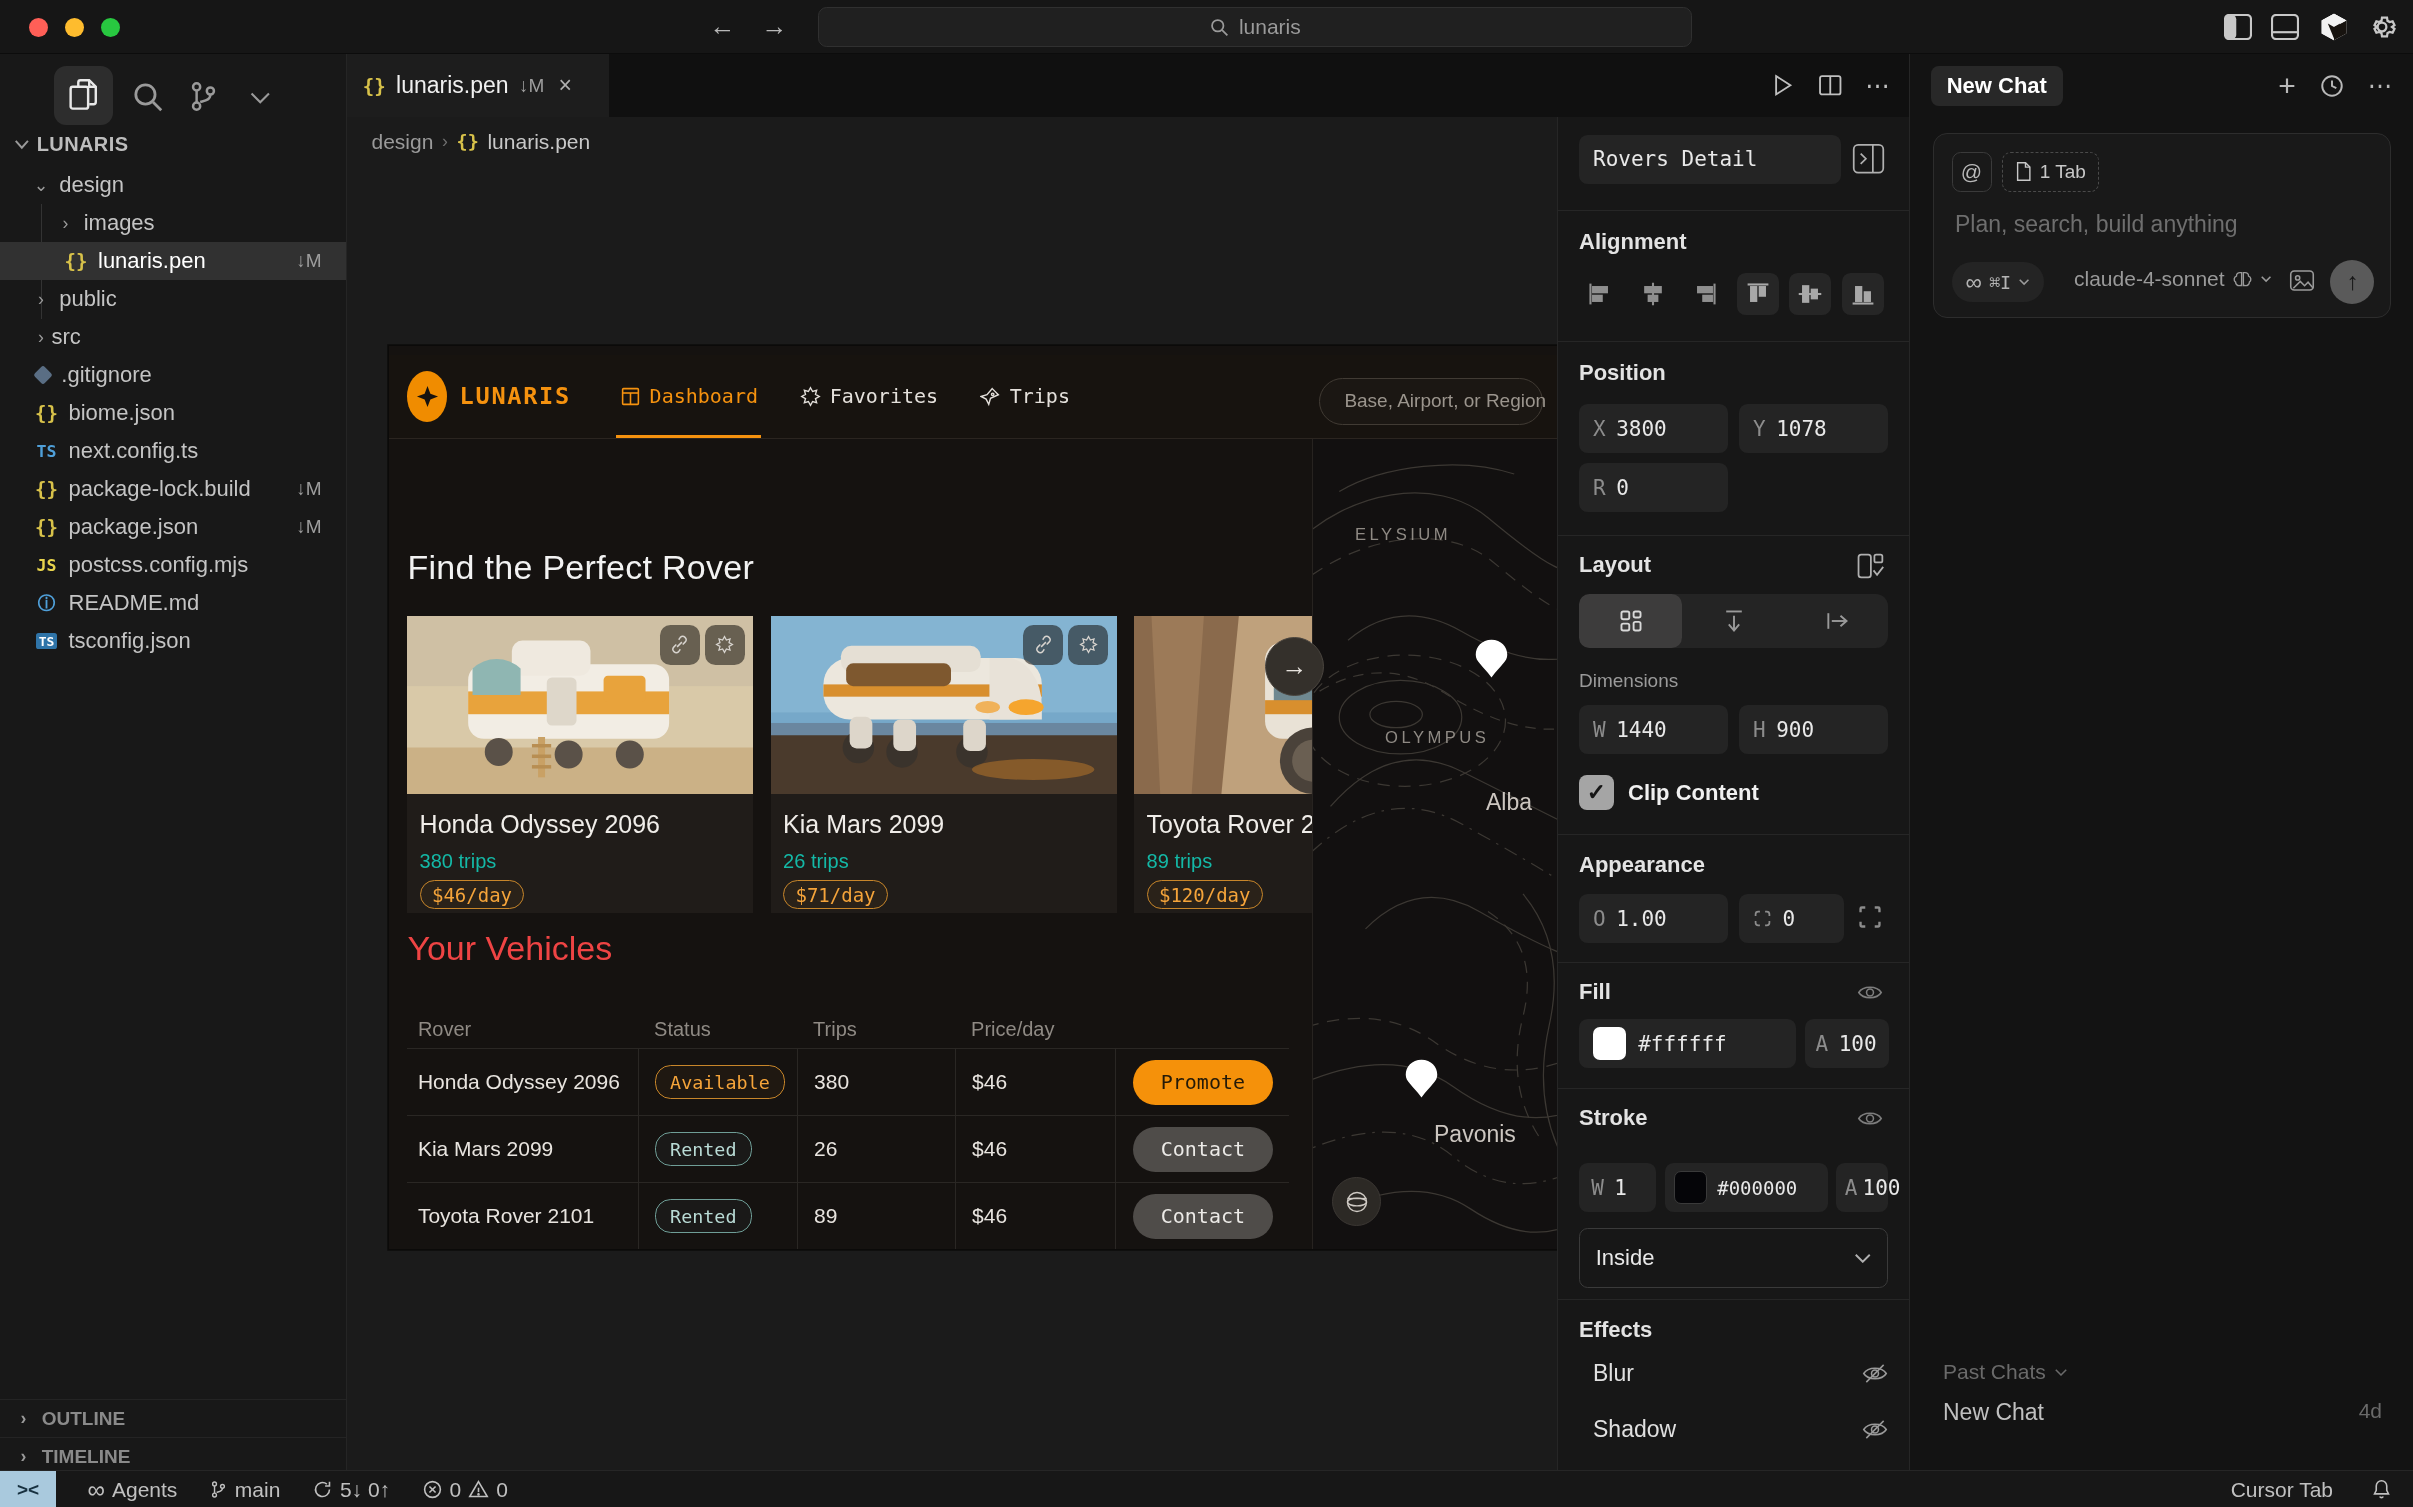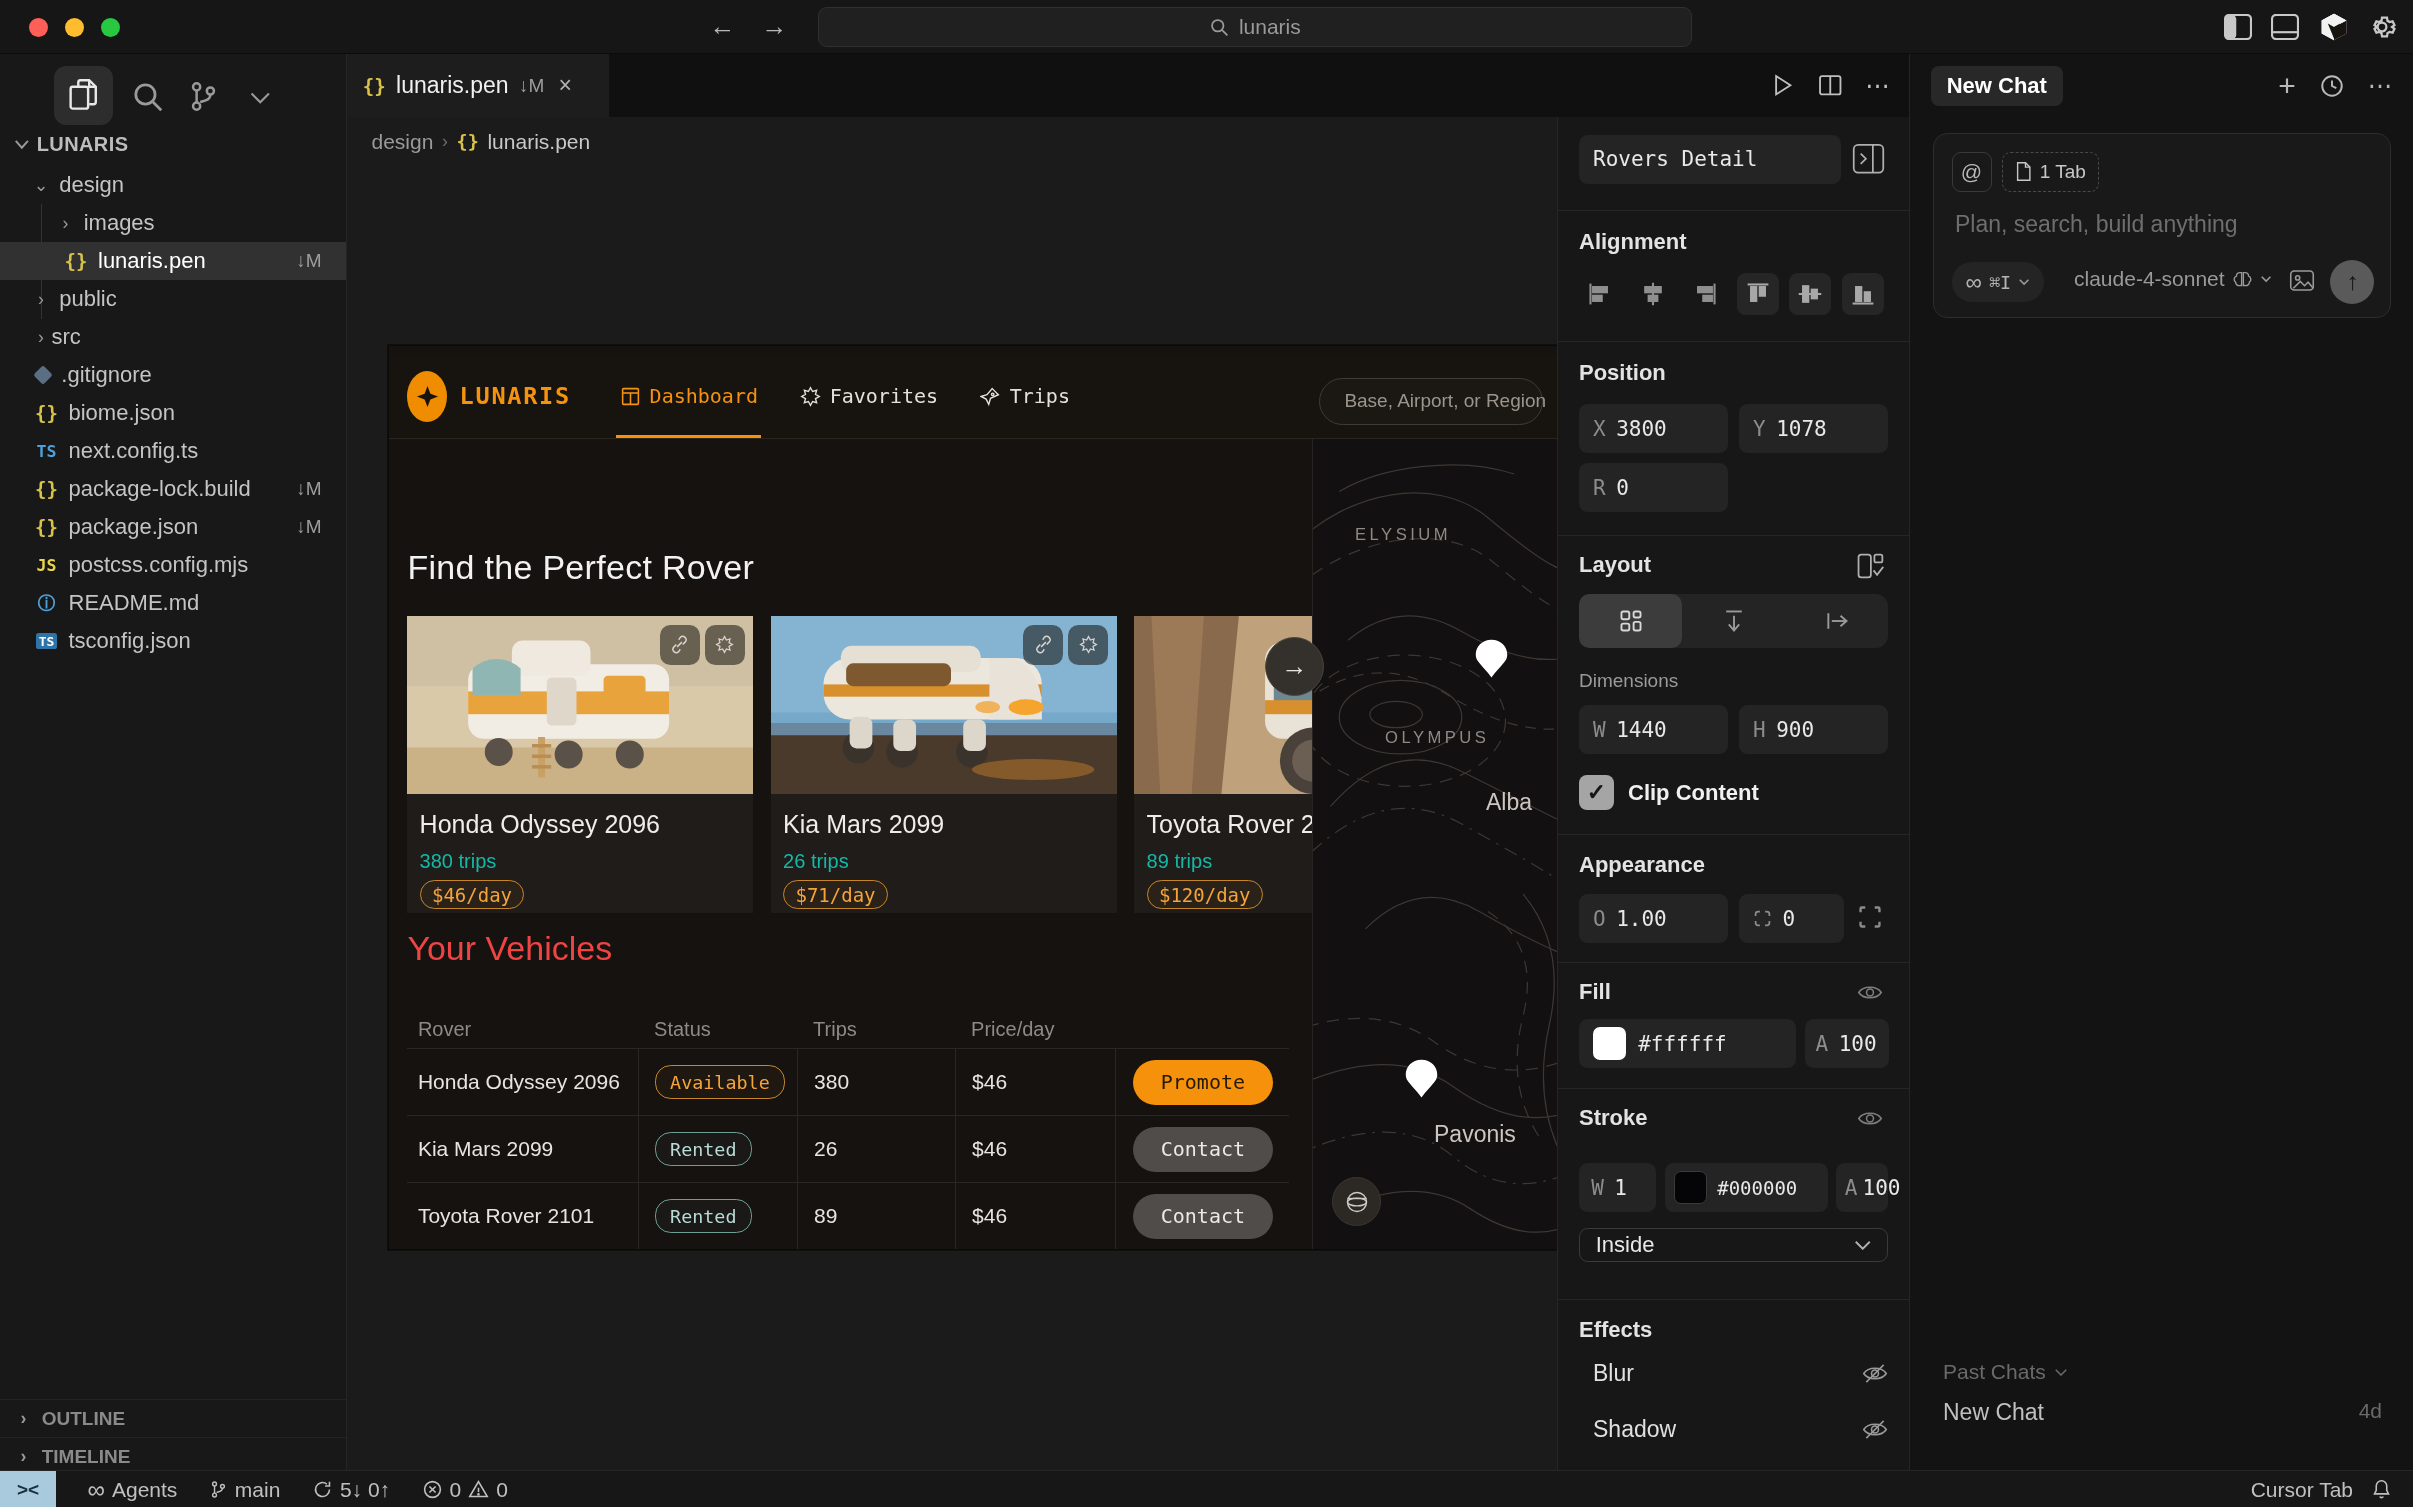--- a/index.html
+++ b/index.html
@@ -101,21 +101,21 @@
   .iinput { position:absolute; height:49px; background:#242424; border-radius:8.7px; display:flex; align-items:center; gap:10.5px; padding:0 14px; font-family:"DejaVu Sans Mono",monospace; font-size:21px; }
   .iinput .pre { color:#8c8c8c; }
   .iinput .val { color:#e8e8e8; }
   .alignrow { position:absolute; left:21px; display:flex; gap:10.5px; }
   .alico { width:42px; height:42px; display:flex; align-items:center; justify-content:center; border-radius:8.7px; }
   .alico.raised { background:#262626; }
   .seg { position:absolute; left:21px; width:309px; height:54px; background:#242424; border-radius:12.2px; display:flex; }
   .seg > div { flex:1; display:flex; align-items:center; justify-content:center; }
   .seg .on { background:#3d3c3c; border-radius:10.5px; }
   .checkbox { position:absolute; left:21px; width:35px; height:35px; background:#a5a5a5; border-radius:7.9px; display:flex; align-items:center; justify-content:center; color:#161616; font-size:23px; font-weight:bold; }
-  .iselect { position:absolute; left:21px; width:309px; height:34px; border:0.9px solid #3a3a3a; border-radius:8.7px; display:flex; align-items:center; justify-content:space-between; padding:0 15.7px; font-size:22px; color:#e8e8e8; }
+  .iselect { position:absolute; left:21px; width:309px; height:60px; border:0.9px solid #3a3a3a; border-radius:8.7px; display:flex; align-items:center; justify-content:space-between; padding:0 15.7px; font-size:22px; color:#e8e8e8; }
   .erow { position:absolute; left:35px; right:21px; display:flex; justify-content:space-between; align-items:center; font-size:23px; color:#e0e0e0; }
   .eyebtn { opacity:.75; }
   .swatch { width:33px; height:33px; border-radius:7px; }
 
   
   .chat { position:absolute; left:1909px; top:54px; width:505px; height:1416px; background:#131313; border-left:0.9px solid #262626; }
   .chat-head { position:absolute; left:0; top:0; width:505px; height:63px; display:flex; align-items:center; padding:0 21px; }
   .chat-title { background:#282828; border-radius:7.9px; padding:7px 15.7px; color:#ffffff; font-size:22px; font-weight:bold; }
   .chat-hicons { margin-left:auto; display:flex; gap:23px; align-items:center; color:#b8b8b8; }
   .chatcard { position:absolute; left:23px; top:79px; width:458px; height:185px; background:#191919; border:0.9px solid #2d2d2d; border-radius:14px; }
@@ -127,21 +127,21 @@
   .sendbtn { position:absolute; right:15.7px; top:126px; width:44px; height:44px; border-radius:50%; background:#5a5a5a; display:flex; align-items:center; justify-content:center; color:#171717; font-size:24.5px; font-weight:bold; }
   .imgbtn { position:absolute; right:75px; top:135px; }
   .pastchats { position:absolute; left:33px; top:1306px; color:#6a6a6a; font-size:21px; display:flex; gap:8.7px; align-items:center; }
   .histrow { position:absolute; left:33px; top:1345px; width:439px; display:flex; justify-content:space-between; color:#c0c0c0; font-size:23px; }
   .histrow .t { color:#6a6a6a; font-size:21px; }
 
   
   .statusbar { position:absolute; left:0; top:1470px; width:2413px; height:38px; background:#171717; border-top:0.9px solid #262626; display:flex; align-items:center; font-size:21px; color:#c0c0c0; }
   .remote { width:56px; height:37px; background:#a9c9dd; display:flex; align-items:center; justify-content:center; color:#17303f; font-weight:bold; font-size:19px; }
   .sitem { display:flex; align-items:center; gap:7px; margin-left:31.5px; }
-  .sright { margin-left:auto; display:flex; align-items:center; gap:18px; margin-right:21px; }
+  .sright { margin-left:auto; display:flex; align-items:center; gap:38px; margin-right:21px; }
 
   svg { display:block; }
 </style>
 </head>
 <body>
 
 <div id="app">
 
   <div class="titlebar">
     <div class="tl" style="left:29px;background:#ff5f57"></div>

